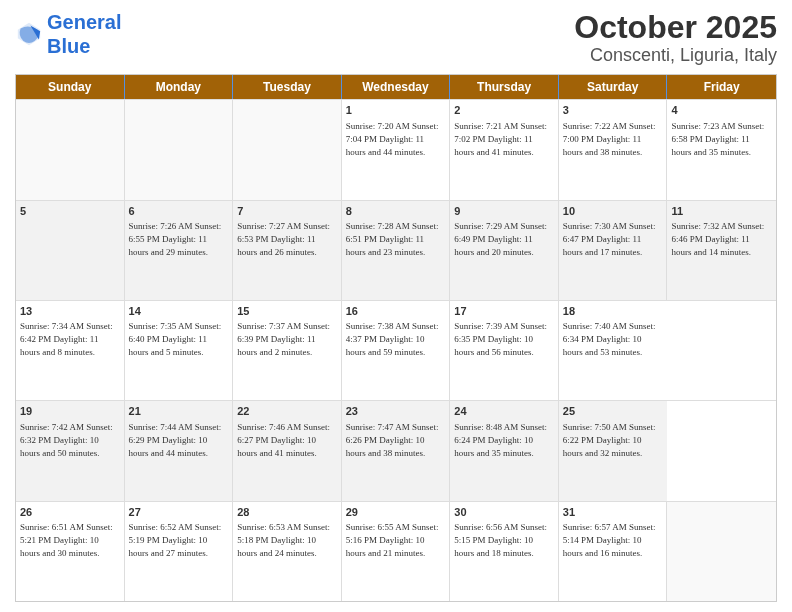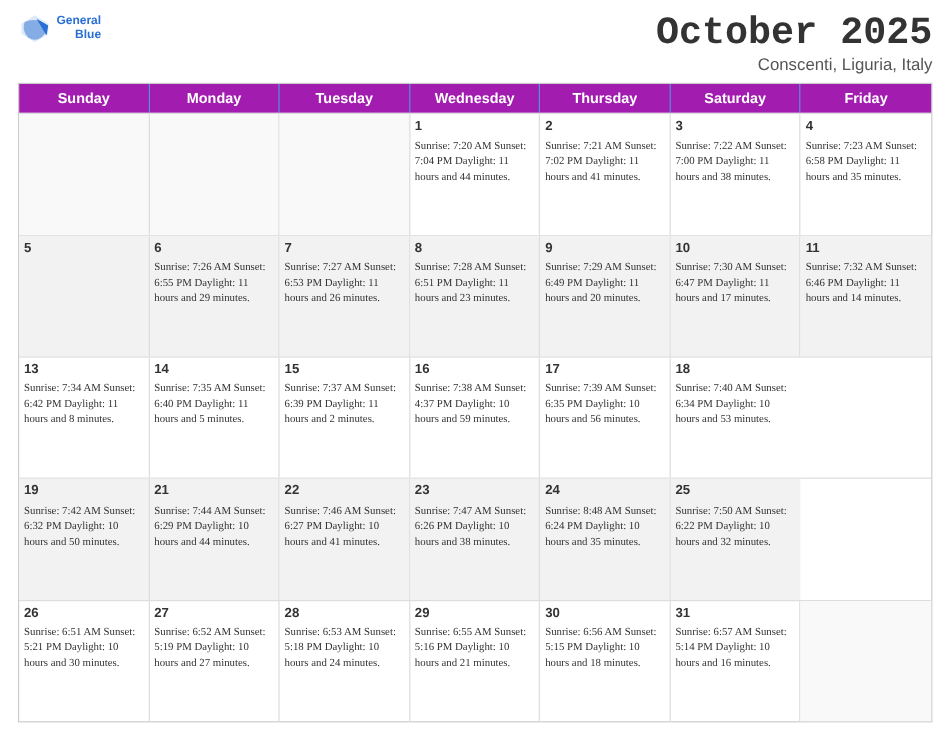--- a/index.html
+++ b/index.html
@@ -22,57 +22,55 @@
       align-items: flex-start;
       justify-content: space-between;
       margin-bottom: 8px;
     }
     .logo {
       display: flex;
       align-items: center;
       gap: 4px;
     }
     .logo-text {
-      font-size: 10px;
+      font-size: 20px;
       font-weight: bold;
       color: #333;
       line-height: 1.2;
-      text-align: right;
     }
     .logo-text span {
       color: #2a6fd4;
     }
     .logo-icon {
       width: 28px;
       height: 28px;
     }
     .title-section {
       text-align: right;
     }
     .month-title {
       font-size: 32px;
       font-weight: bold;
       color: #333;
       line-height: 1.1;
-      font-family: Liberation Mono, monospace;
     }
     .subtitle {
-      font-size: 14px;
+      font-size: 18px;
       color: #555;
     }
     .calendar {
       flex: 1;
       display: flex;
       flex-direction: column;
       border: 1px solid #ccc;
     }
     .cal-header {
       display: grid;
       grid-template-columns: repeat(7, 1fr);
-      background: #a21caf;
+      background: #a16207;
     }
     .cal-header-cell {
       color: white;
       font-size: 12px;
       font-weight: bold;
       text-align: center;
       padding: 5px 4px;
       border-right: 1px solid #5590e0;
     }
     .cal-header-cell:last-child { border-right: none; }

